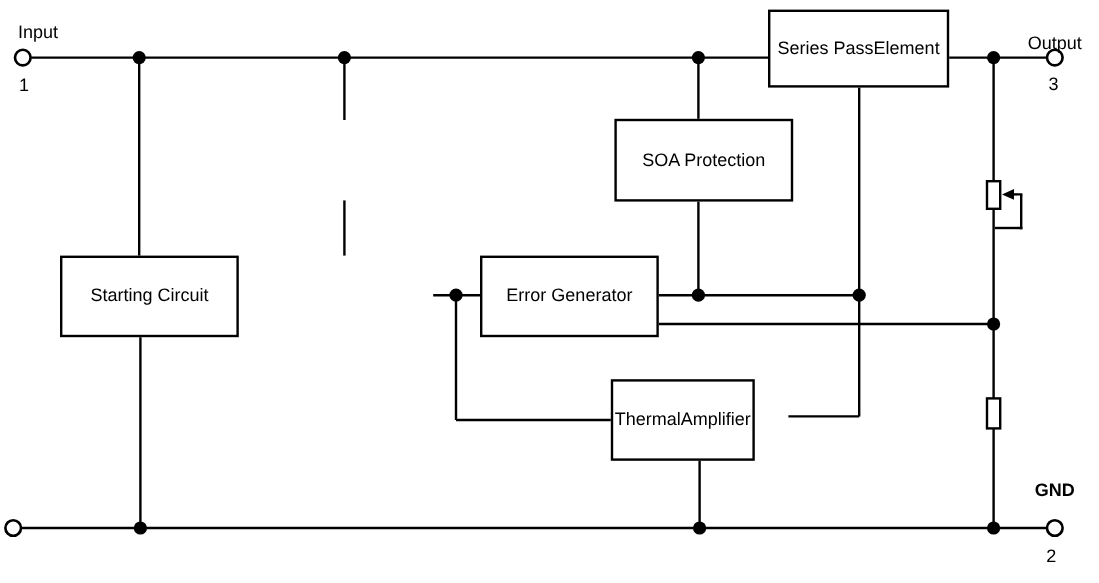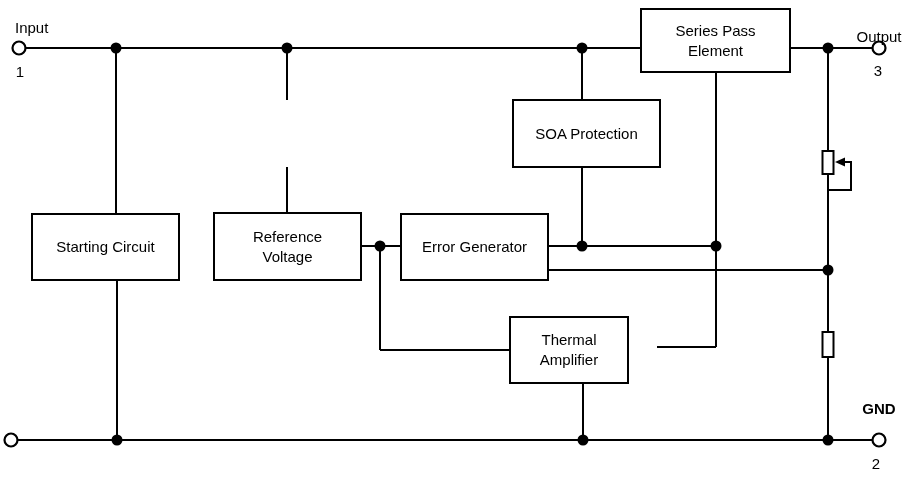--- a/index.html
+++ b/index.html
@@ -21,21 +21,20 @@
     left: 0; top: 0;
     width: 916px;
     height: 486px;
   }
   .block {
     position: absolute;
     box-sizing: border-box;
     border: 2px solid #000000;
     background: #ffffff;
     display: flex;
-    flex-direction: column;
     align-items: center;
     justify-content: center;
     text-align: center;
     font-size: 15px;
     line-height: 20px;
     color: #000000;
   }
   .block span { display: block; white-space: nowrap; }
   .term-label {
     position: absolute;
@@ -113,28 +112,24 @@
   <div class="block" style="left:640px; top:8px; width:151px; height:65px;">
     <span>Series Pass</span>
     <span>Element</span>
   </div>
 
 
   <div class="block" style="left:512px; top:99px; width:149px; height:69px;">
     <span>SOA Protection</span>
   </div>
 
-  <div class="block" style="left:31px; top:213px; width:149px; height:68px;">
+  <div class="block" style="left:50px; top:213px; width:149px; height:68px;">
     <span>Starting Circuit</span>
   </div>
 
-  <div class="block" style="left:213px; top:212px; width:149px; height:69px;">
-    <span>Reference</span>
-    <span>Voltage</span>
-  </div>
 
   <div class="block" style="left:400px; top:213px; width:149px; height:68px;">
     <span>Error Generator</span>
   </div>
 
   <div class="block" style="left:509px; top:316px; width:120px; height:68px;">
     <span>Thermal</span>
     <span>Amplifier</span>
   </div>
 

